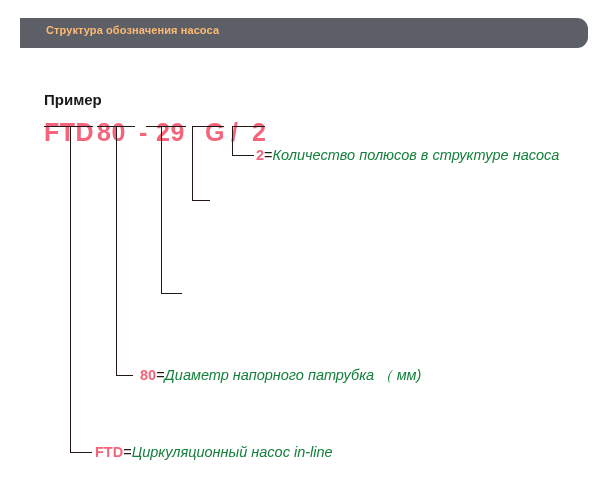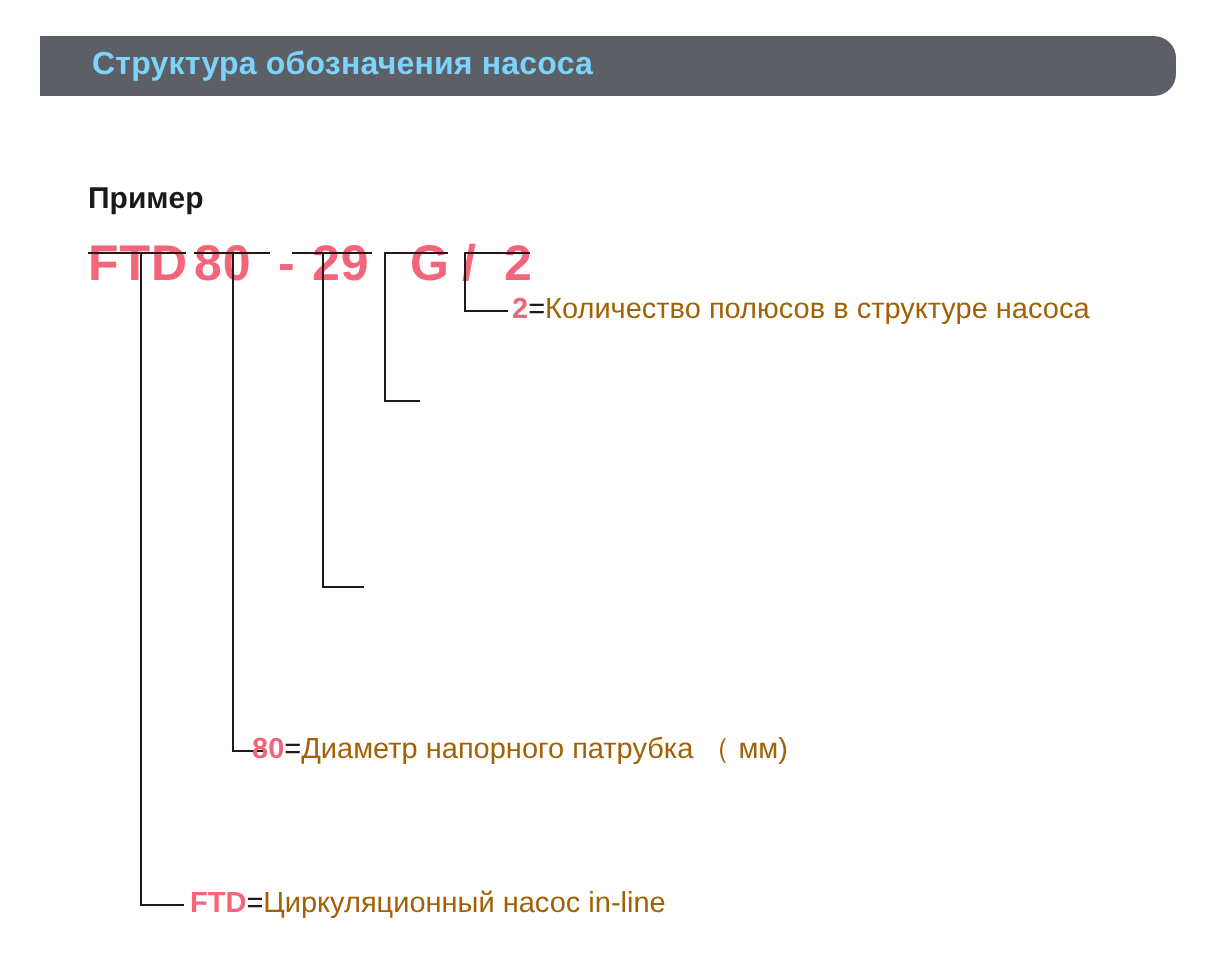--- a/index.html
+++ b/index.html
@@ -28,22 +28,22 @@
     height: 30px;
     background: #5c5f66;
     border-top-right-radius: 11px;
     border-bottom-right-radius: 11px;
     box-sizing: border-box;
   }
   .header-title {
     position: absolute;
     left: 26px;
     top: 6px;
-    color: #7dd3fc;
-    font-size: 16px;
+    color: #fdba74;
+    font-size: 11px;
     font-weight: bold;
     letter-spacing: 0.1px;
     white-space: nowrap;
   }
 
   
   .example-heading {
     position: absolute;
     left: 44px;
     top: 62px;
@@ -96,21 +96,22 @@
     line-height: 1;
   }
   .annot .key {
     color: #f4647a;
     font-weight: bold;
   }
   .annot .eq {
     color: #231815;
   }
   .annot .desc {
-    color: #a16207;
+    color: #15803d;
+    font-style: italic;
   }
 </style>
 </head>
 <body>
 
 <div id="root">
 
   <div class="header-bar">
     <div class="header-title">Структура обозначения насоса</div>
   </div>
@@ -138,21 +139,21 @@
   <div class="hline" style="left:232px; top:126px; width:33px;"></div>
   <div class="vline" style="left:232px; top:126px; height:30px;"></div>
   <div class="hline" style="left:232px; top:155px; width:22px;"></div>
 
   <div class="annot" style="left:256px; top:148px;">
     <span class="key">2</span><span class="eq">=</span><span class="desc">Количество полюсов в структуре насоса</span>
   </div>
 
 
 
-  <div class="annot" style="left:126px; top:368px;">
+  <div class="annot" style="left:140px; top:368px;">
     <span class="key">80</span><span class="eq">=</span><span class="desc">Диаметр напорного патрубка （ мм)</span>
   </div>
 
   <div class="annot" style="left:95px; top:445px;">
     <span class="key">FTD</span><span class="eq">=</span><span class="desc">Циркуляционный насос in-line</span>
   </div>
 
 </div>
 
 </body></html>

